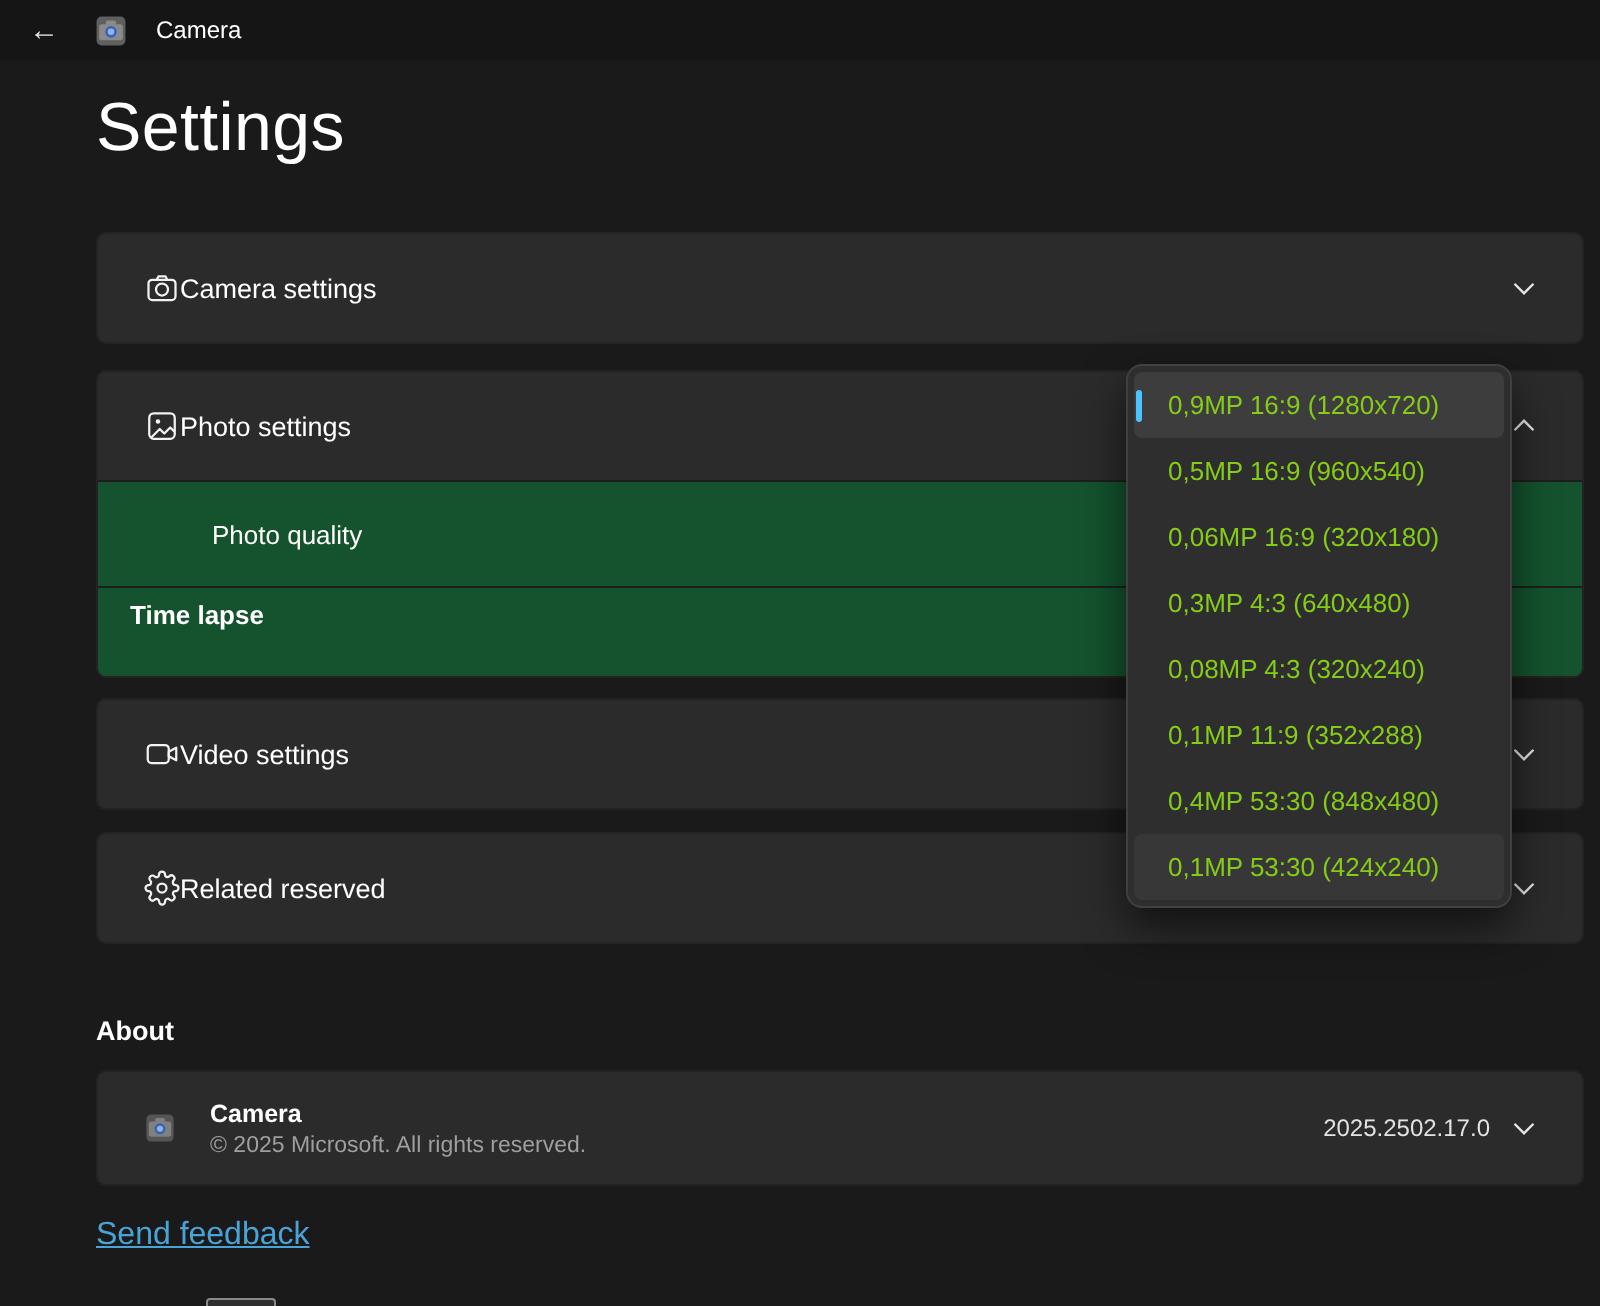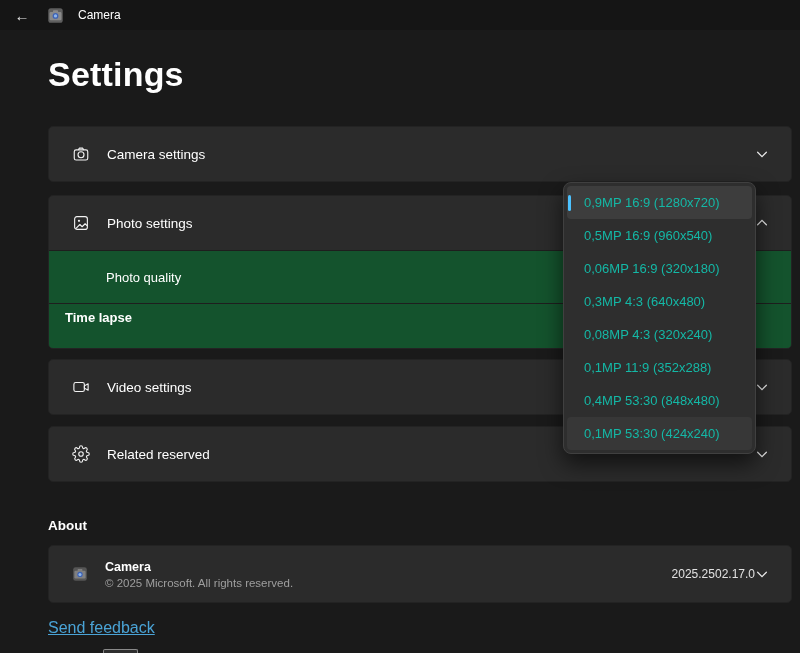--- a/index.html
+++ b/index.html
@@ -20,34 +20,34 @@
     color:#e8e8e8; font-size:15px; cursor:pointer;
   }
   .app-icon {
     width:17px; height:17px; margin-left:3px; flex:0 0 auto;
   }
   .titlebar-label { font-size:12px; color:#ffffff; margin-left:14px; }
 
   
   .content { padding:0 8px 0 48px; }
   h1.page-title {
-    font-size:34px; font-weight:700; letter-spacing:.2px;
-    margin-top:24px; line-height:40px;
+    font-size:34px; font-weight:400; letter-spacing:.2px;
+    margin-top:14px; line-height:40px;
   }
 
   .card {
     width:744px; background:#2b2b2b; border-radius:5px;
     border:1px solid #232323; overflow:hidden;
   }
   .row {
     height:54px; display:flex; align-items:center;
     padding:0 22px 0 23px; position:relative; cursor:pointer;
   }
   .row .lead-icon { width:18px; height:18px; flex:0 0 auto; }
-  .row .row-label { font-size:13.5px; margin-left:17px; color:#ffffff; }
+  .row .row-label { font-size:13.5px; color:#ffffff; }
   .chev { width:14px; height:14px; margin-left:auto; }
 
   .subrow {
     background:#14532d; border-top:1px solid #1e1e1e;
     padding:9px 22px 9px 57px; cursor:pointer;
   }
   .subrow.photo-quality { height:53px; display:flex; align-items:center; }
   .subrow .sub-label { font-size:13px; color:#ffffff; }
   .subrow .sub-label.bold { font-weight:700; }
   .subrow .sub-desc { font-size:11.5px; color:#9d9d9d; margin-top:3px; }
@@ -55,37 +55,37 @@
 
   .mt13 { margin-top:13px; } .mt10 { margin-top:10px; }
   .mt11 { margin-top:11px; }
 
   .about-heading { font-size:13.5px; font-weight:700; margin-top:36px; }
   .about-card { margin-top:12px; }
   .about-row { height:56px; display:flex; align-items:center; padding:0 22px 0 23px; }
   .about-texts { margin-left:17px; }
   .about-app { font-size:12.5px; font-weight:700; }
   .about-copy { font-size:11.5px; color:#9f9f9f; margin-top:3px; }
-  .about-version { margin-left:auto; font-size:12px; color:#e2e2e2; display:flex; align-items:center; }
+  .about-version { margin-left:auto; font-size:12px; color:#e2e2e2; display:flex; align-items:center; gap:10px; }
 
   .link {
     display:inline-block; font-size:16px; color:#4aa3d6;
     text-decoration:underline; cursor:pointer;text-align:right;
   }
   .link.feedback { margin-top:16px; }
 
   
   .flyout {
     position:absolute; left:563px; top:182px; width:193px;
     background:#2e2e2e; border:1px solid #404040; border-radius:8px;
     padding:3px 0; box-shadow:0 10px 22px rgba(0,0,0,.6); z-index:10;
   }
   .flyout-item {
     height:33px; margin:0 3px; padding-left:11px; border-radius:4px;
-    display:flex; align-items:center; font-size:13px; color:#14b8a6;
+    display:flex; align-items:center; font-size:13px; color:#84cc16;
     position:relative; cursor:pointer;
   }
   .flyout-item.selected { background:#3d3d3d; }
   .flyout-item.hovered { background:#373737; }
   .sel-bar {
     position:absolute; left:1px; top:50%; transform:translateY(-50%);
     width:3px; height:16px; border-radius:2px; background:#4cc2ff;
   }
   .flyout-item span.item-text { padding-left:6px; }
   .flyout-item.selected span.item-text { padding-left:6px; }

